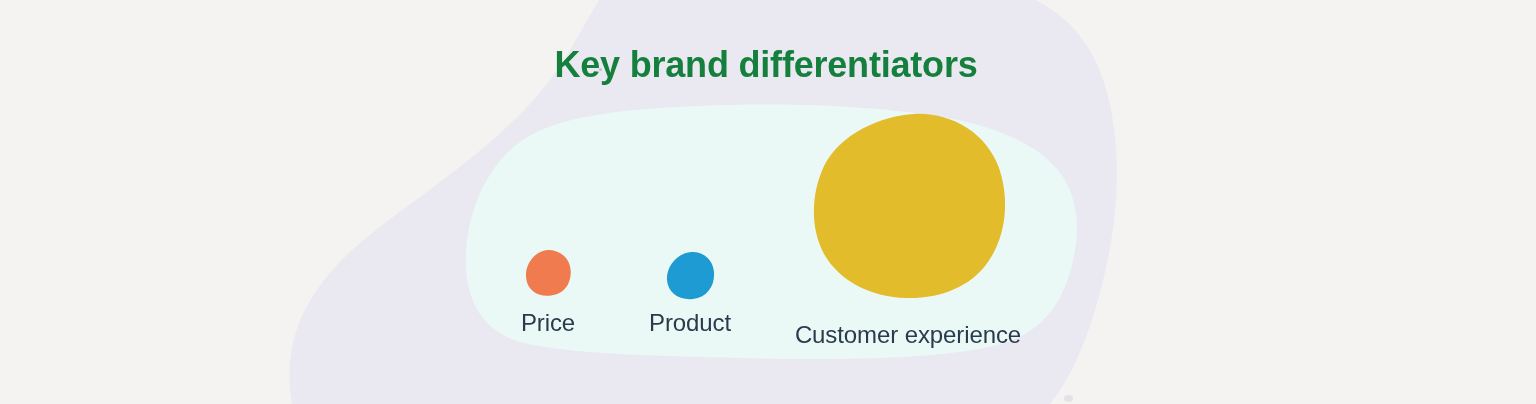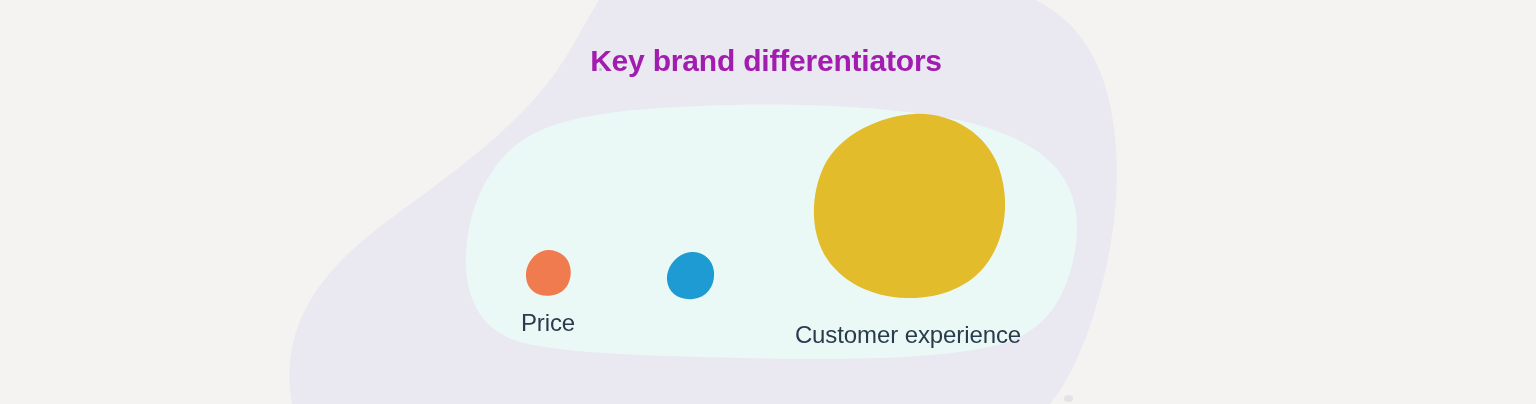--- a/index.html
+++ b/index.html
@@ -36,24 +36,24 @@
   
   .chart-title {
     position: absolute;
     left: 0;
     top: 44px;
     width: 1536px;
     text-align: center;
     
     padding-right: 4px;
     box-sizing: border-box;
-    font-size: 30px;
+    font-size: 36px;
     font-weight: bold;
     letter-spacing: -0.2px;
-    color: #a21caf;
+    color: #15803d;
     white-space: nowrap;
     z-index: 5;
   }
   .title-speck {
     position: absolute;
     left: 599px;
     top: 68px;
     width: 3px;
     height: 3px;
     border-radius: 50%;
@@ -158,20 +158,21 @@
       </svg>
     </div>
     <div class="mark-label label-price">Price</div>
 
     <div class="mark mark-product">
       <svg class="mark-blob" viewBox="0 0 49 49" preserveAspectRatio="none" aria-hidden="true">
         <path fill="#1E9BD2" d="M 25 1 C 36 0, 47 8, 48 21 C 49 34, 42 46, 27 48
                  C 13 49.5, 2 42, 1 29 C 0 15, 12 2, 25 1 Z"></path>
       </svg>
     </div>
+    <div class="mark-label label-product">Product</div>
 
     <div class="mark mark-customer">
       <svg class="mark-blob" viewBox="0 0 195 187" preserveAspectRatio="none" aria-hidden="true">
         <path fill="#E3BC2C" d="M 104 2
                  C 140 0, 176 20, 189 56
                  C 200 88, 196 124, 178 150
                  C 160 176, 128 187, 96 186
                  C 62 185, 30 170, 14 142
                  C 0 116, 1 82, 14 54
                  C 30 22, 70 4, 104 2 Z"></path>

